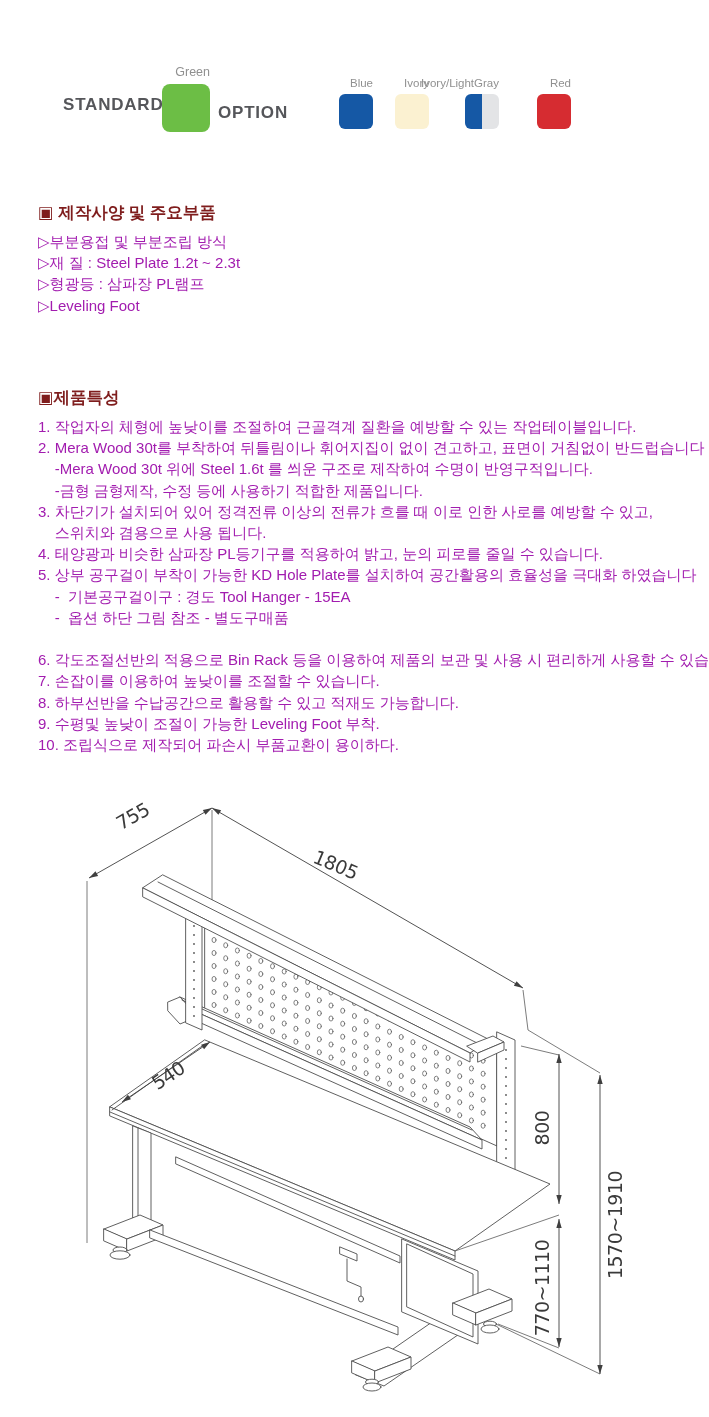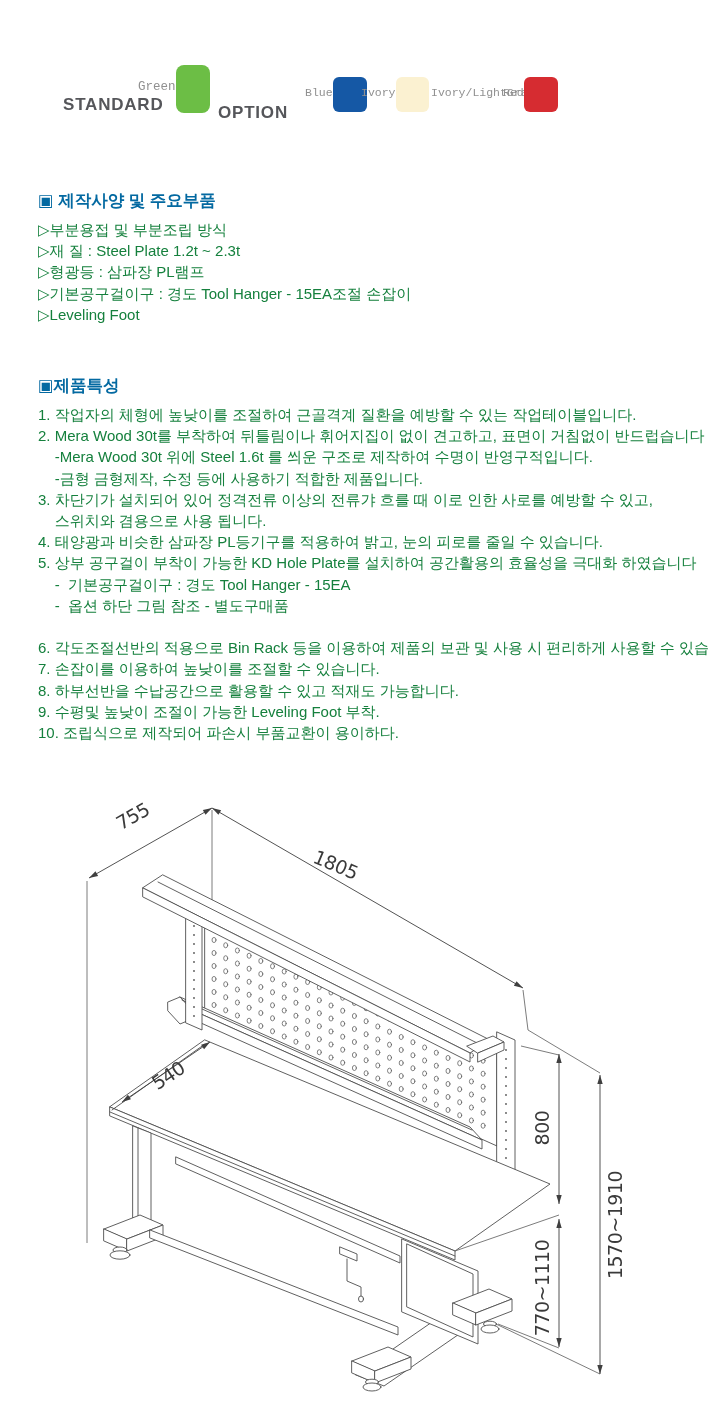--- a/index.html
+++ b/index.html
@@ -1,29 +1,29 @@
 <!DOCTYPE html>
 <html><head>
 <meta charset="utf-8">
 <style>
   html,body{margin:0;padding:0;background:#fff;}
   .page{position:relative;width:709px;height:1417px;background:#fff;overflow:hidden;
         font-family:"Liberation Sans","DejaVu Sans",sans-serif;}
   
   .legend-title{position:absolute;font-size:17px;font-weight:600;color:#55565a;letter-spacing:.8px;}
-  .sw-col{position:absolute;display:flex;flex-direction:row;align-items:center;font-family:Liberation Mono, monospace;}
+  .sw-col{position:absolute;display:flex;flex-direction:column;align-items:flex-end;}
   .sw-name{font-size:11.5px;color:#909090;margin-bottom:5px;white-space:nowrap;}
   .swatch{border-radius:6px;overflow:hidden;display:flex;}
   .swatch.big{width:48px;height:48px;border-radius:8px;}
   .swatch.small{width:34px;height:35px;}
   .swatch .half{width:50%;height:100%;}
   
   .tsec{position:absolute;left:38px;}
-  .tsec h2{margin:4px 0 7px 0;font-size:16.5px;font-weight:bold;color:#0369a1;white-space:pre;}
-  .t-line{font-size:15px;color:#15803d;line-height:21.2px;min-height:21.2px;white-space:pre;}
+  .tsec h2{margin:16px 0 7px 0;font-size:16.5px;font-weight:bold;color:#7f1d1d;white-space:pre;}
+  .t-line{font-size:15px;color:#a21caf;line-height:21.2px;min-height:21.2px;white-space:pre;}
   
   .drawing{position:absolute;left:0;top:778px;}
   .dimlabel{font-family:"DejaVu Sans",sans-serif;font-size:19px;fill:#3a3a3a;letter-spacing:-.5px;}
 </style>
 </head>
 <body>
 
 <div class="page">
 
   <span class="legend-title" style="left:63px;top:95px">STANDARD</span>
@@ -65,21 +65,20 @@
       <div class="half" style="background-color: rgb(214, 44, 49);"></div>
       <div class="half" style="background-color: rgb(214, 44, 49);"></div>
     </div>
   </div>
 
   <section class="tsec" style="top:186px">
     <h2>▣ 제작사양 및 주요부품</h2>
     <div class="t-line">▷부분용접 및 부분조립 방식</div>
     <div class="t-line">▷재 질 : Steel Plate 1.2t ~ 2.3t</div>
     <div class="t-line">▷형광등 : 삼파장 PL램프</div>
-    <div class="t-line">▷기본공구걸이구 : 경도 Tool Hanger - 15EA조절 손잡이</div>
     <div class="t-line">▷Leveling Foot</div>
   </section>
 
   <section class="tsec" style="top:371px">
     <h2>▣제품특성</h2>
     <div class="t-line">1. 작업자의 체형에 높낮이를 조절하여 근골격계 질환을 예방할 수 있는 작업테이블입니다.</div>
     <div class="t-line">2. Mera Wood 30t를 부착하여 뒤틀림이나 휘어지집이 없이 견고하고, 표면이 거침없이 반드럽습니다</div>
     <div class="t-line">    -Mera Wood 30t 위에 Steel 1.6t 를 씌운 구조로 제작하여 수명이 반영구적입니다.</div>
     <div class="t-line">    -금형 금형제작, 수정 등에 사용하기 적합한 제품입니다.</div>
     <div class="t-line">3. 차단기가 설치되어 있어 정격전류 이상의 전류갸 흐를 때 이로 인한 사로를 예방할 수 있고,</div>

